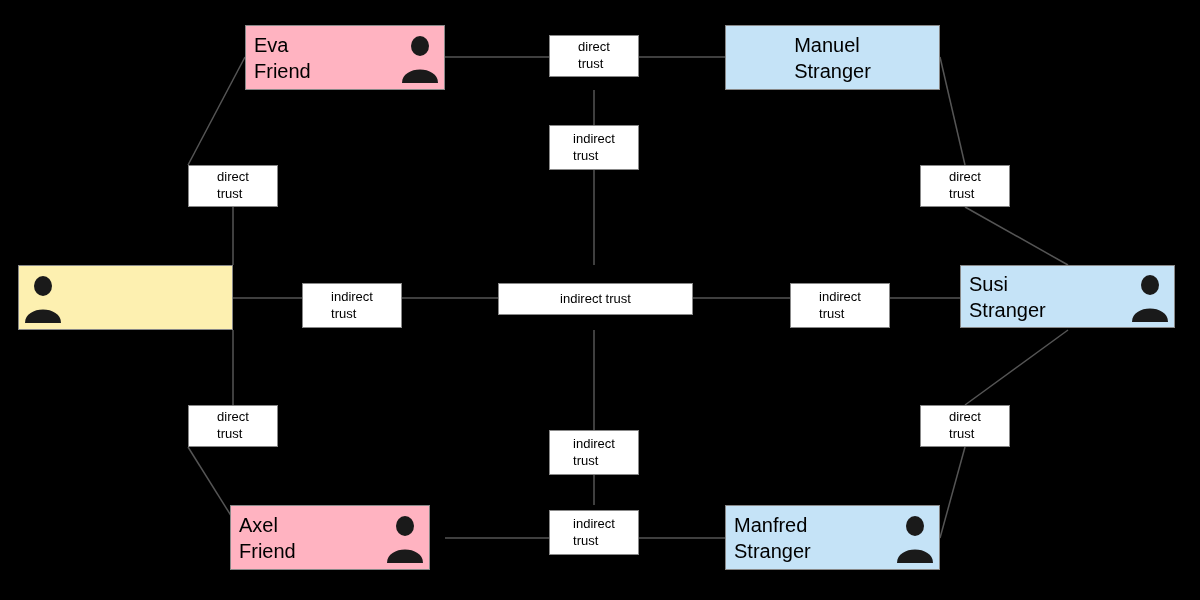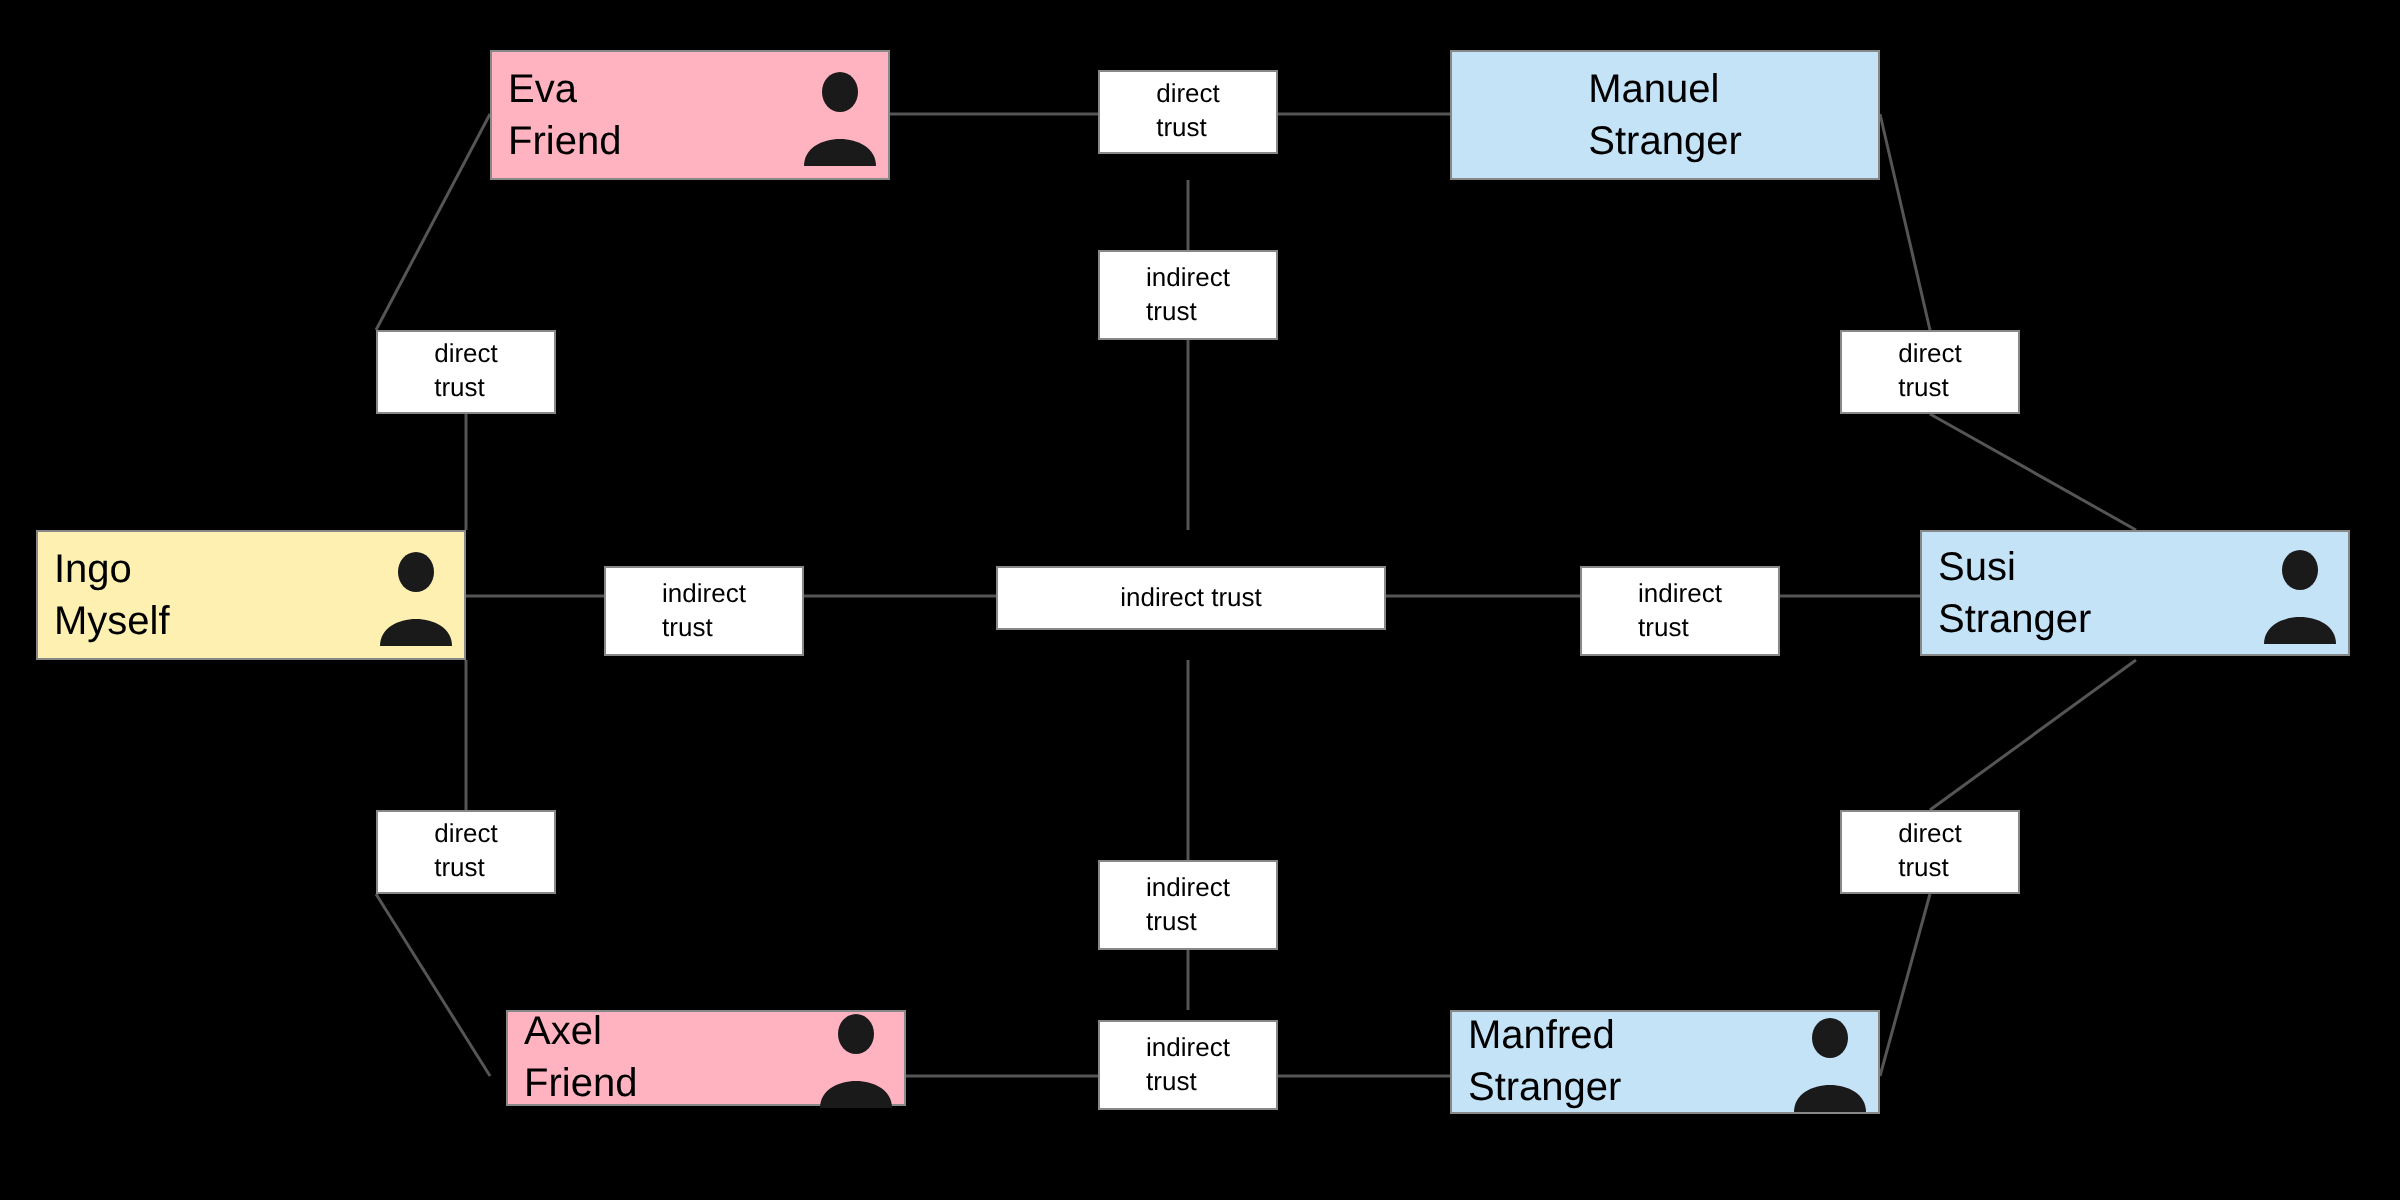--- a/index.html
+++ b/index.html
@@ -108,50 +108,48 @@
     <div class="node-label" style="white-space: pre-line; flex: 1 1 0%;">Manuel
 Stranger</div>
     <div class="node-avatar">
       <svg class="avatar-svg" viewBox="0 0 36 50" fill="#1a1a1a" xmlns="http://www.w3.org/2000/svg">
       <ellipse cx="18" cy="13" rx="9" ry="10"></ellipse>
       <path d="M0 50 C0 32 36 32 36 50 Z"></path>
     </svg>
     </div>
   </div>
 <div class="node node-yellow" style="left: 18px; top: 265px; width: 215px; height: 65px;">
-    <div class="node-label" style="white-space: pre-line; flex: 1 1 0%;">Ingo
-Myself</div>
     <div class="node-avatar">
       <svg class="avatar-svg" viewBox="0 0 36 50" fill="#1a1a1a" xmlns="http://www.w3.org/2000/svg">
       <ellipse cx="18" cy="13" rx="9" ry="10"></ellipse>
       <path d="M0 50 C0 32 36 32 36 50 Z"></path>
     </svg>
     </div>
   </div>
 <div class="node node-blue" style="left: 960px; top: 265px; width: 215px; height: 63px;">
     <div class="node-label" style="white-space: pre-line; flex: 1 1 0%;">Susi
 Stranger</div>
     <div class="node-avatar">
       <svg class="avatar-svg" viewBox="0 0 36 50" fill="#1a1a1a" xmlns="http://www.w3.org/2000/svg">
       <ellipse cx="18" cy="13" rx="9" ry="10"></ellipse>
       <path d="M0 50 C0 32 36 32 36 50 Z"></path>
     </svg>
     </div>
   </div>
-<div class="node node-pink" style="left: 253px; top: 505px; width: 200px; height: 48px; justify-content: space-between;">
+<div class="node node-pink" style="left: 230px; top: 505px; width: 200px; height: 65px; justify-content: space-between;">
     <div class="node-label" style="white-space: pre-line; flex: 1 1 0%;">Axel
 Friend</div>
     <div class="node-avatar">
       <svg class="avatar-svg" viewBox="0 0 36 50" fill="#1a1a1a" xmlns="http://www.w3.org/2000/svg">
       <ellipse cx="18" cy="13" rx="9" ry="10"></ellipse>
       <path d="M0 50 C0 32 36 32 36 50 Z"></path>
     </svg>
     </div>
   </div>
-<div class="node node-blue" style="left: 725px; top: 505px; width: 215px; height: 52px;">
+<div class="node node-blue" style="left: 725px; top: 505px; width: 215px; height: 65px;">
     <div class="node-label" style="white-space: pre-line; flex: 1 1 0%;">Manfred
 Stranger</div>
     <div class="node-avatar">
       <svg class="avatar-svg" viewBox="0 0 36 50" fill="#1a1a1a" xmlns="http://www.w3.org/2000/svg">
       <ellipse cx="18" cy="13" rx="9" ry="10"></ellipse>
       <path d="M0 50 C0 32 36 32 36 50 Z"></path>
     </svg>
     </div>
   </div>
 <div class="trust-box" style="left: 549px; top: 35px; width: 90px; height: 42px; display: flex; align-items: center; justify-content: center; white-space: pre-line;">direct

